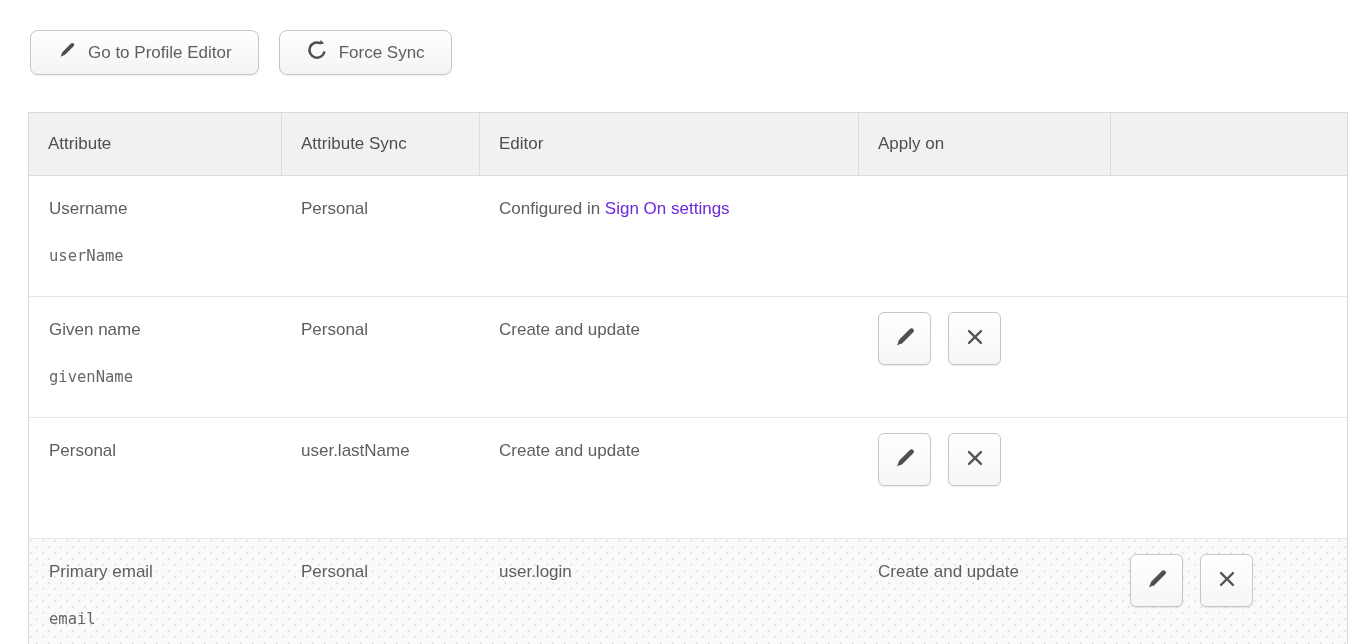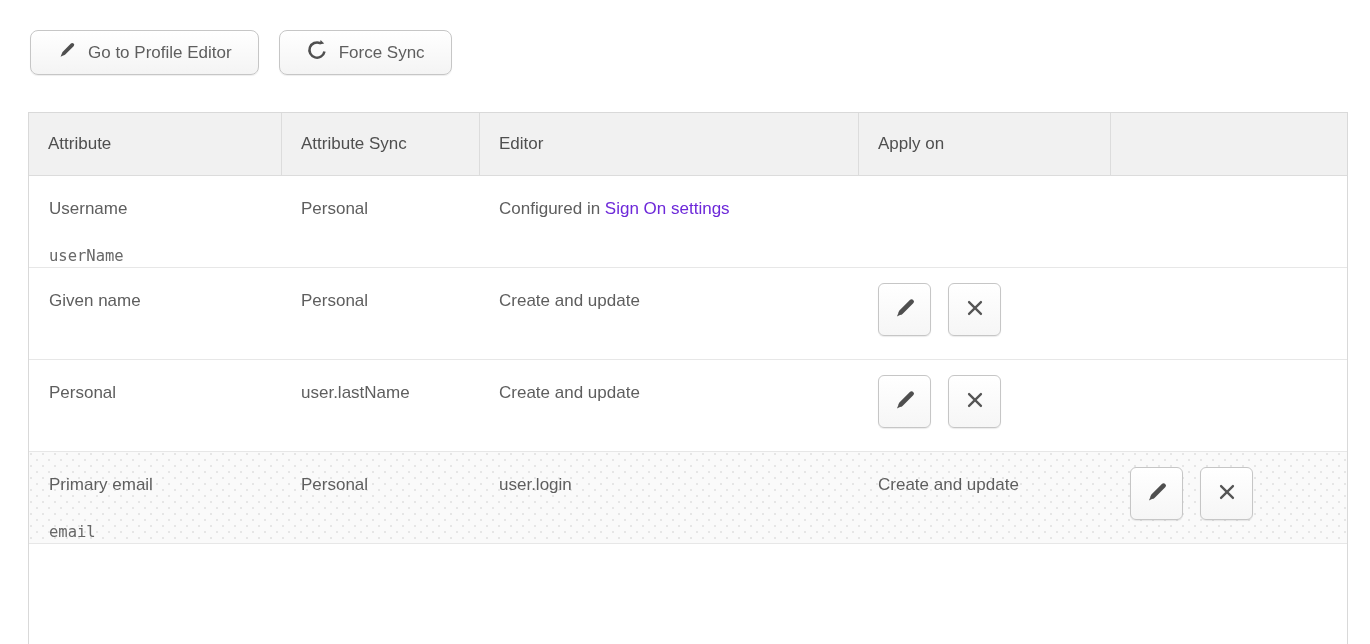--- a/index.html
+++ b/index.html
@@ -33,21 +33,21 @@
     height: 63px; background: #f1f1f1; border-bottom: 1px solid #dcdcdc;
   }
   .th {
     display: flex; align-items: center;
     padding-left: 19px; font-size: 17px; color: #4f4f4f;
   }
   .th + .th { border-left: 1px solid #dcdcdc; }
 
   .row {
     display: grid; grid-template-columns: 252px 198px 379px 252px 1fr;
-    height: 92px; border-bottom: 1px solid #e7e7e7; background: #fff;
+    height: 121px; border-bottom: 1px solid #e7e7e7; background: #fff;
   }
   .row.row-highlighted {
     background-color: #fafafa;
     background-image:
       radial-gradient(circle, #e6e6e6 1px, rgba(0,0,0,0) 1.3px),
       radial-gradient(circle, #e6e6e6 1px, rgba(0,0,0,0) 1.3px);
     background-size: 12px 12px, 12px 12px;
     background-position: 2px 2px, 8px 8px;
   }
   .cell { padding: 21px 10px 0 20px; font-size: 17px; color: #5e5e5e; line-height: 24px; }
@@ -117,20 +117,21 @@
     </div>
     <div class="cell">
       <span></span>
     </div>
     <div class="actions-cell"></div>
   </div>
 
   <div class="row">
     <div class="cell">
       <div>Given name</div>
+      <div class="attr-code">givenName</div>
     </div>
     <div class="cell">
       <span>Personal</span>
     </div>
     <div class="cell">
       <span>Create and update</span>
     </div>
     <div class="actions-cell">
       <button class="icon-btn">
         <span>

